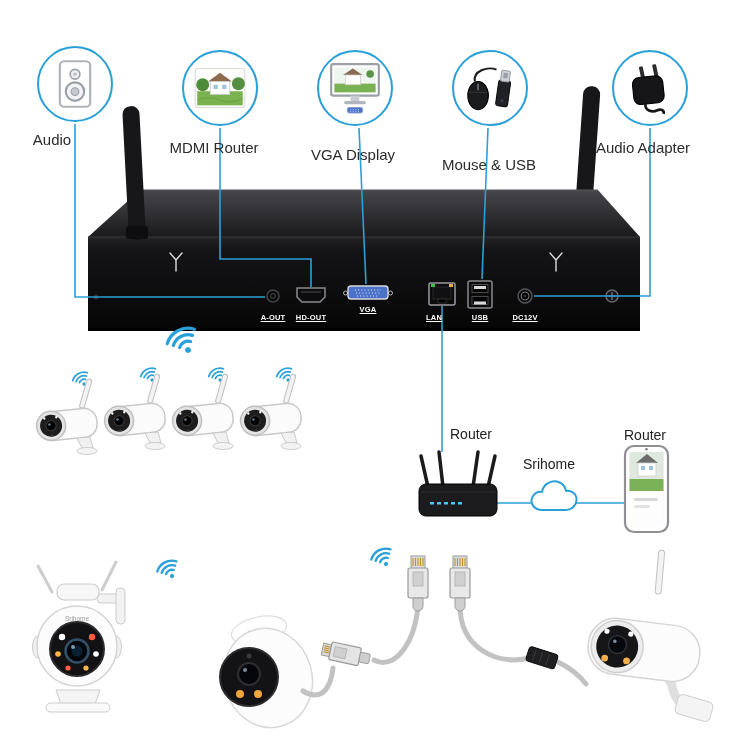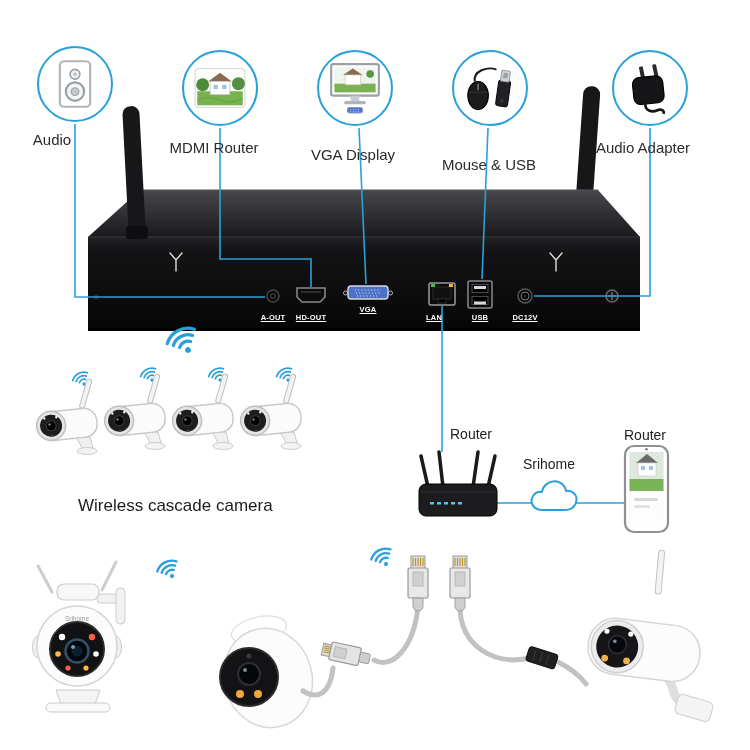--- a/index.html
+++ b/index.html
@@ -281,21 +281,20 @@
     <div class="per-label" style="left:489px;top:156px">Mouse &amp; USB</div>
     <div class="per-label" style="left:643px;top:139px">Audio Adapter</div>
 
     <span class="port-label" style="left:273px;top:313px">A-OUT</span>
     <span class="port-label" style="left:311px;top:313px">HD-OUT</span>
     <span class="port-label" style="left:368px;top:305px">VGA</span>
     <span class="port-label" style="left:434px;top:313px">LAN</span>
     <span class="port-label" style="left:480px;top:313px">USB</span>
     <span class="port-label" style="left:525px;top:313px">DC12V</span>
 
-    <div class="caption" style="left:78px;top:496px">Wireless cascade camera</div>
 
     <div class="net-label" style="left:471px;top:426px">Router</div>
     <div class="net-label" style="left:549px;top:456px">Srihome</div>
     <div class="net-label" style="left:645px;top:427px">Router</div>
   </div>
 
   <div class="circle" style="left:37px;top:46px">
     <svg viewBox="0 0 40 48" width="44" height="52">
       <rect x="6" y="3" width="28" height="42" rx="4" fill="#fff" stroke="#aeb4ba" stroke-width="2"></rect>
       <circle cx="20" cy="15" r="4.5" fill="#eef0f2" stroke="#9aa0a6" stroke-width="1.5"></circle>

